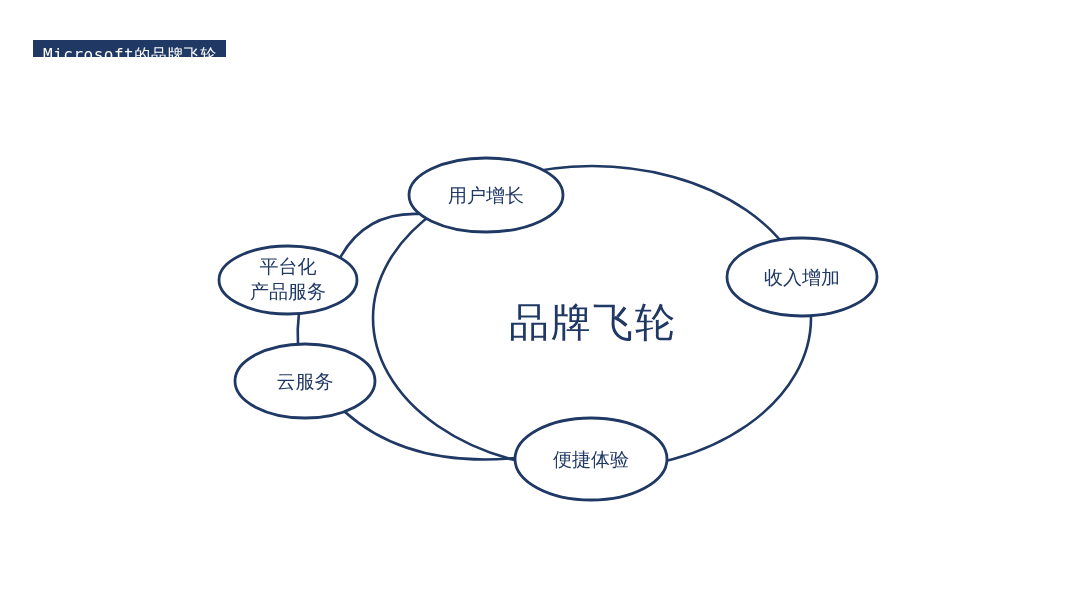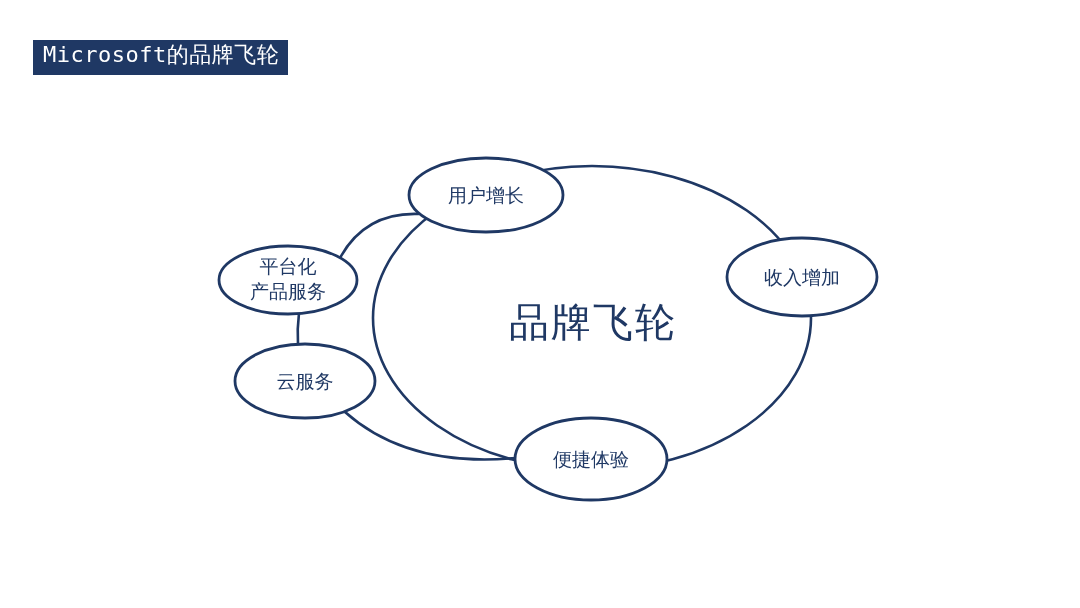--- a/index.html
+++ b/index.html
@@ -16,27 +16,27 @@
     width: 1080px;
     height: 608px;
     background: var(--page-bg);
     overflow: hidden;
     font-family: "Liberation Serif", serif;
   }
   .title-badge {
     position: absolute;
     left: 33px;
     top: 40px;
-    height: 35px;
+    height: 17px;
     line-height: 30px;
     padding: 0 9px 0 10px;
     background: var(--badge-bg);
     color: var(--badge-fg);
     font-family: "DejaVu Sans Mono", "Liberation Mono", monospace;
-    font-size: 22px;
+    font-size: 16px;
     letter-spacing: 0.5px;
     white-space: nowrap;
   }
   svg.diagram { position: absolute; left: 0; top: 0; }
   .ring, .edge {
     fill: none;
     stroke: var(--accent);
     stroke-width: 2.6;
   }
   .node-ellipse {

